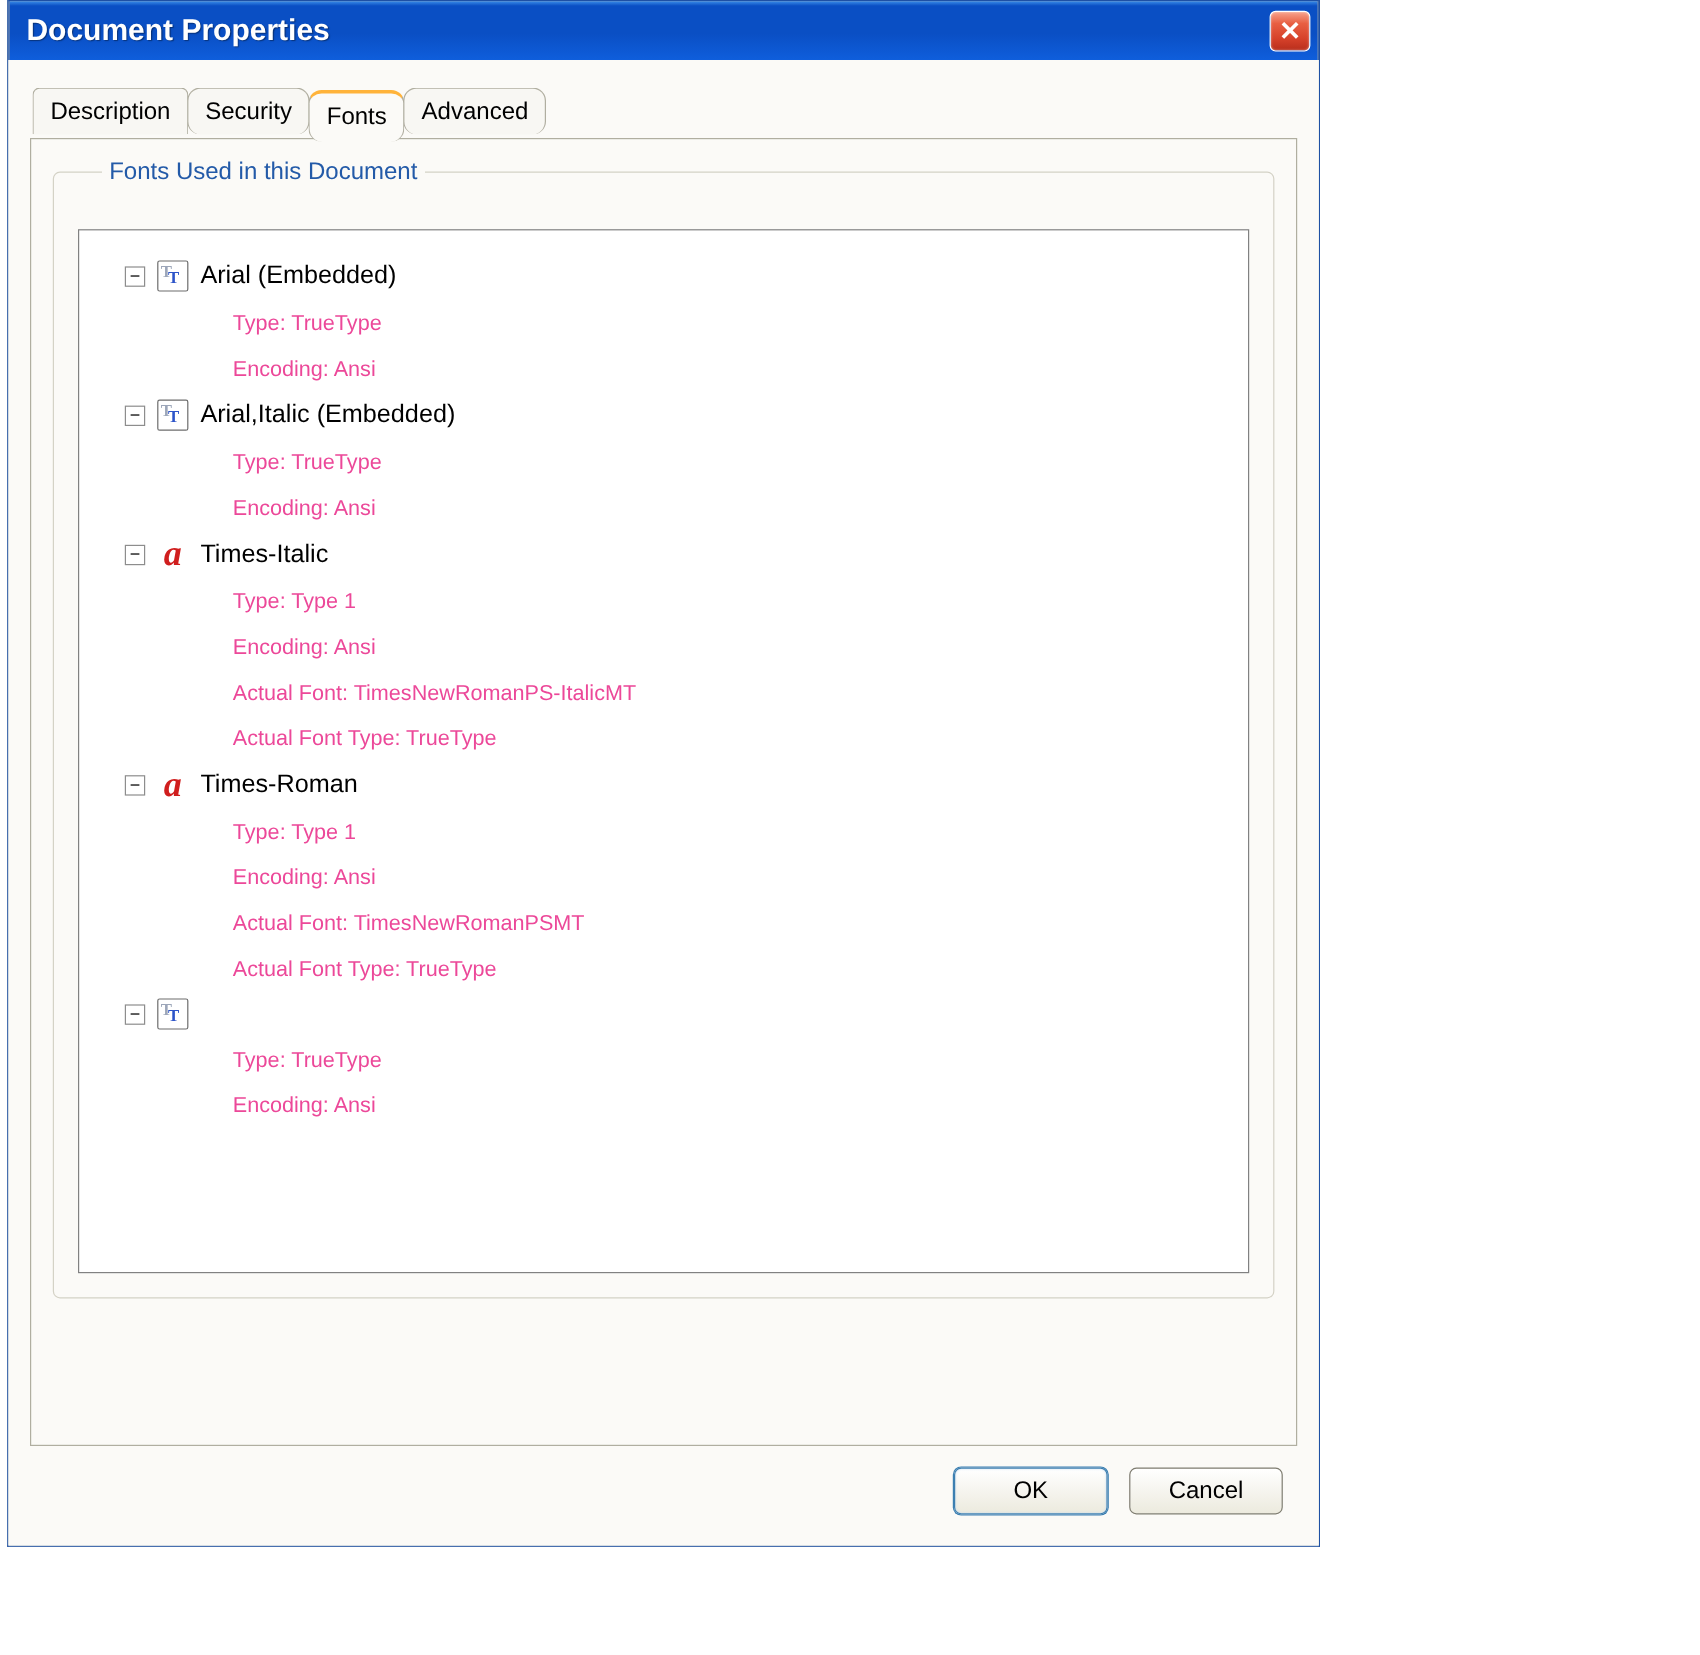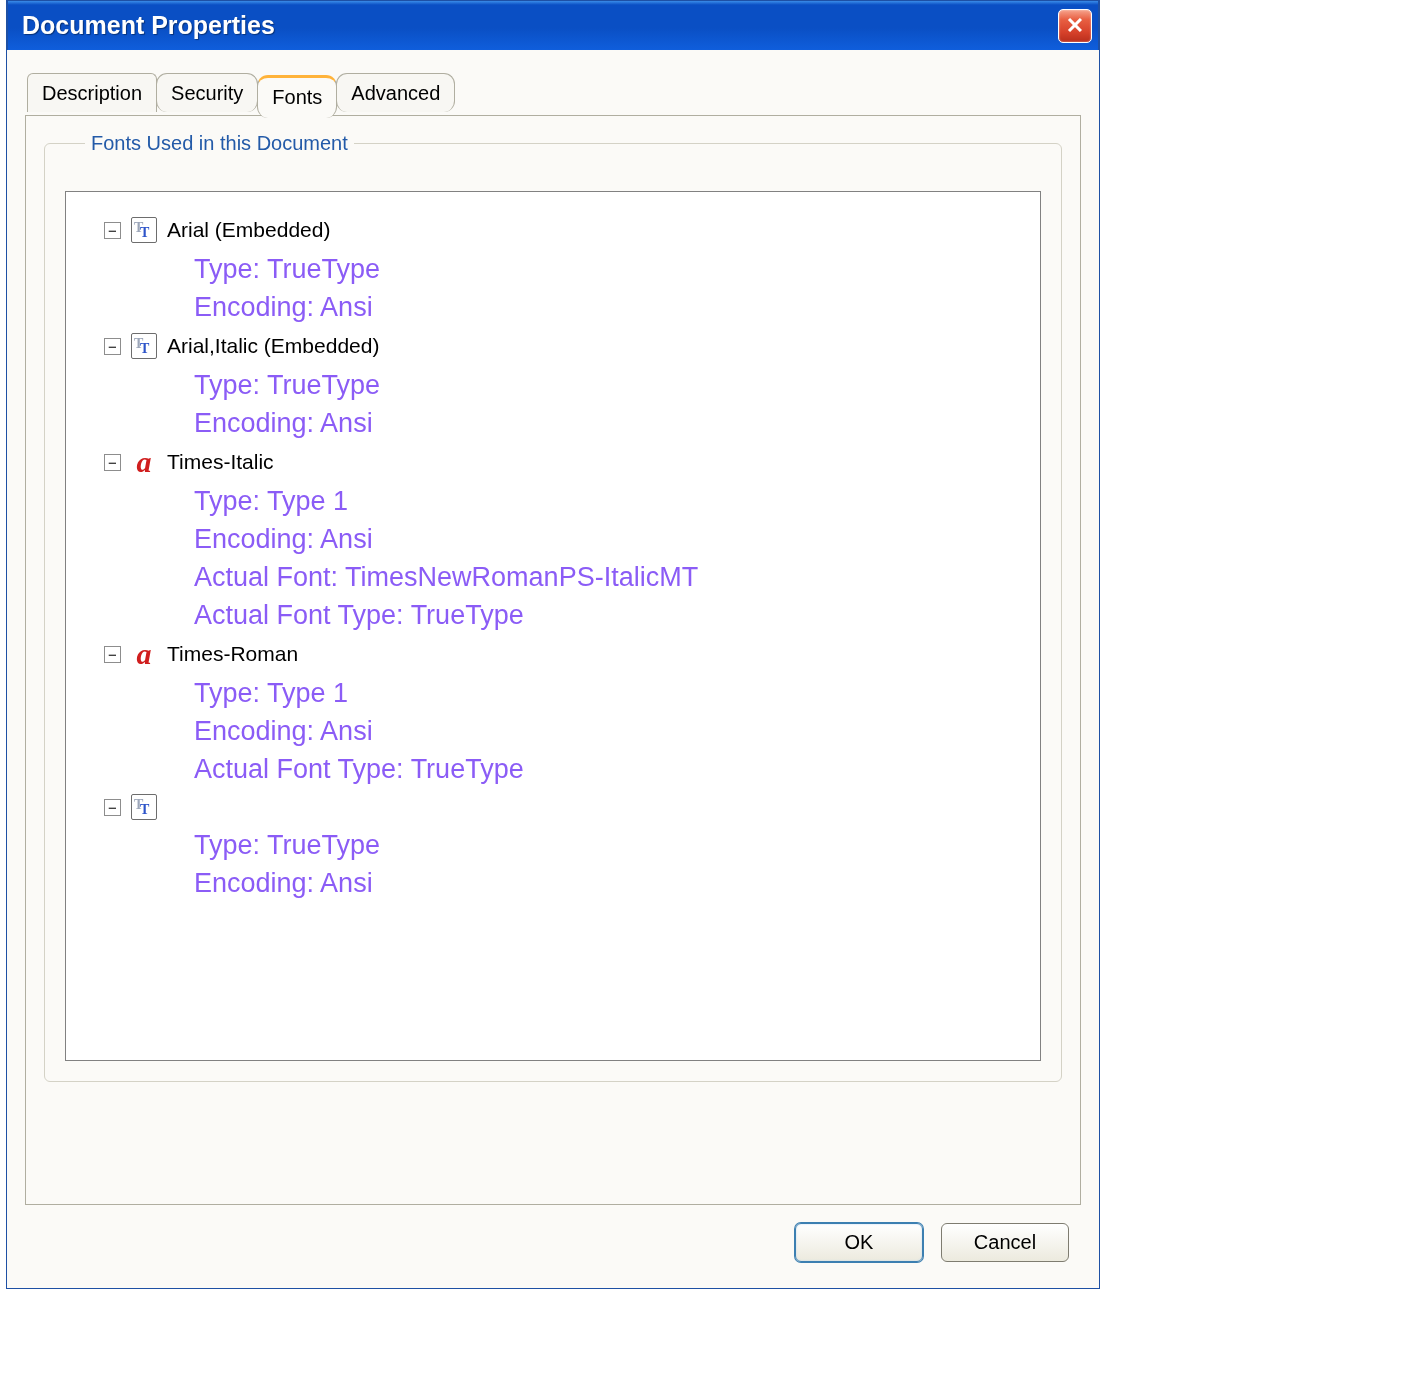--- a/index.html
+++ b/index.html
@@ -160,22 +160,22 @@
     font: italic bold 30px/26px "Brush Script MT","Comic Sans MS",cursive;
     color: #d01e1e;
     text-align: center;
   }
   .node-label {
     color: #000;
     font-size: 21px;
   }
   .detail-row {
     padding: 5px 0 5px 114px;
-    font-size: 27px;
-    color: #8b5cf6;
+    font-size: 18px;
+    color: #ec4899;
     line-height: 28px;
   }
   .buttons-row {
     display: flex;
     justify-content: flex-end;
     gap: 18px;
     padding: 18px 12px 8px 0;
   }
   .btn {
     min-width: 128px;
@@ -244,20 +244,21 @@
           <div class="detail-row">Actual Font: TimesNewRomanPS-ItalicMT</div>
           <div class="detail-row">Actual Font Type: TrueType</div>
 
           <div class="tree-node">
             <span class="toggle">−</span>
             <span class="font-icon type1">a</span>
             <span class="node-label">Times-Roman</span>
           </div>
           <div class="detail-row">Type: Type 1</div>
           <div class="detail-row">Encoding: Ansi</div>
+          <div class="detail-row">Actual Font: TimesNewRomanPSMT</div>
           <div class="detail-row">Actual Font Type: TrueType</div>
 
           <div class="tree-node">
             <span class="toggle">−</span>
             <span class="font-icon truetype"></span>
           </div>
           <div class="detail-row">Type: TrueType</div>
           <div class="detail-row">Encoding: Ansi</div>
 
         </div>

